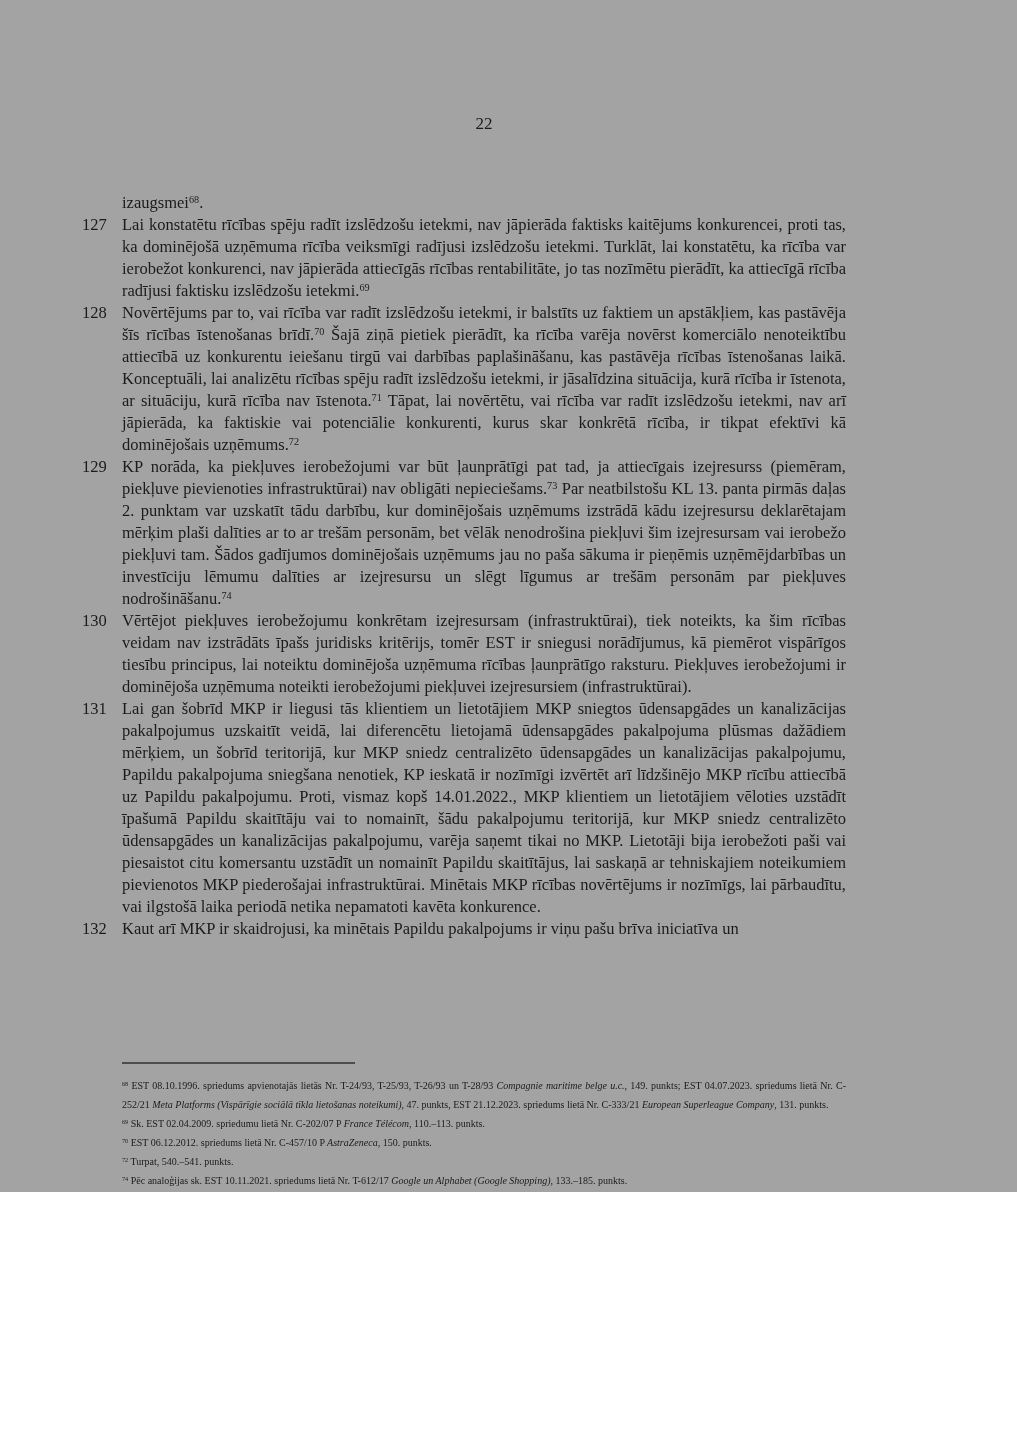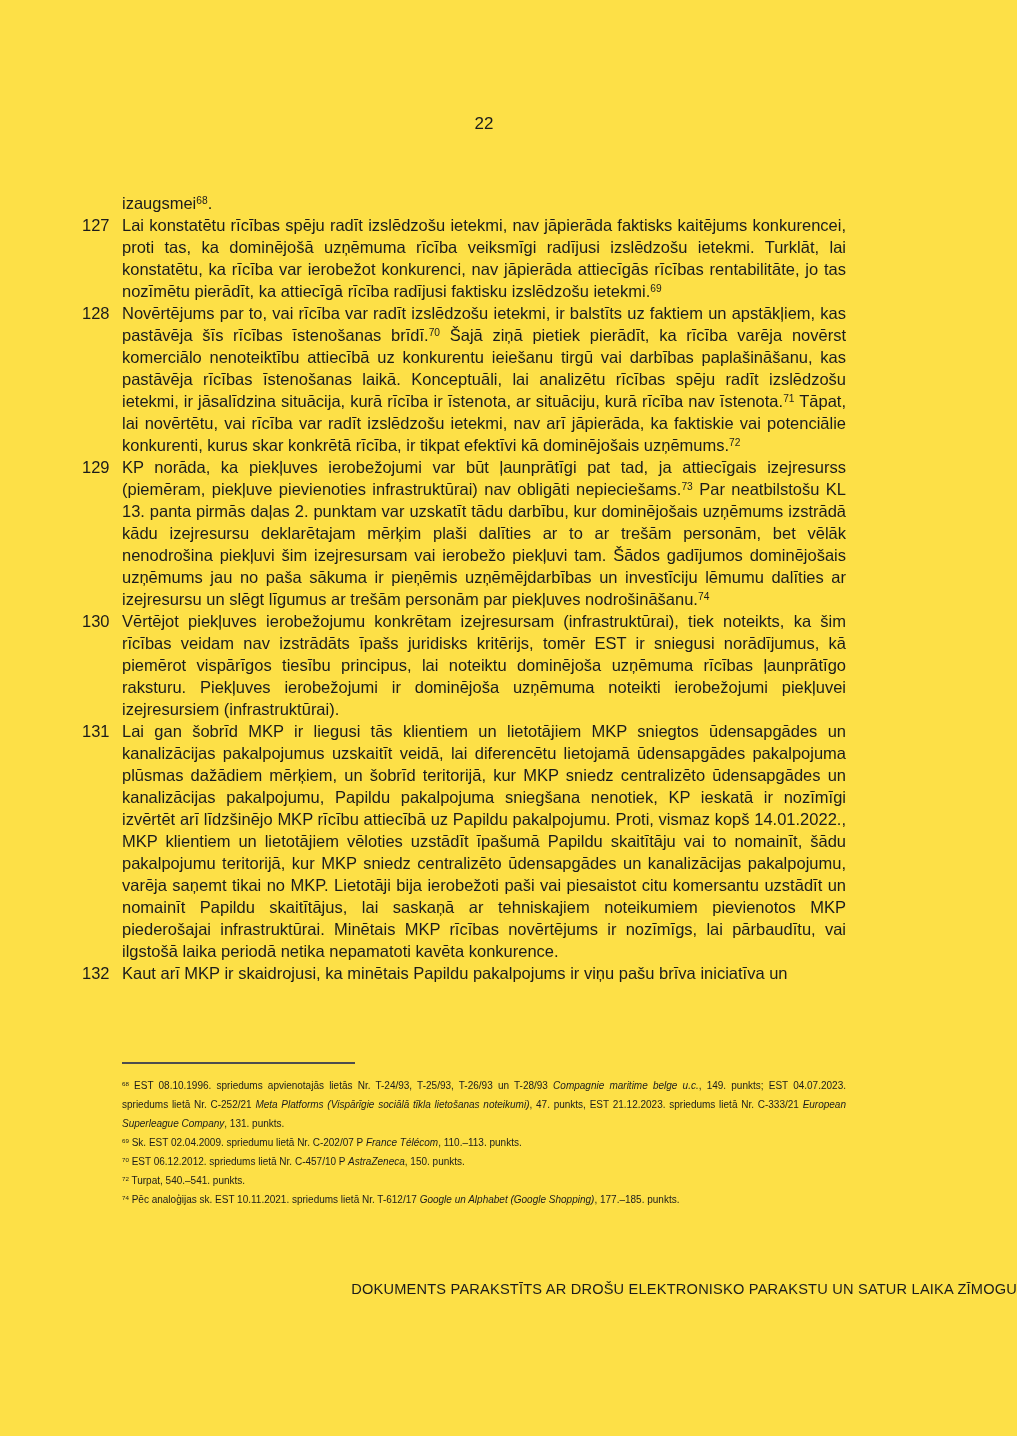--- a/index.html
+++ b/index.html
@@ -1,21 +1,21 @@
 <!DOCTYPE html>
 <html><head>
 <meta charset="utf-8">
 <style>
   html, body { margin: 0; padding: 0; background: #ffffff; }
   .page {
     position: relative;
     width: 1017px;
-    height: 1436px;
-    background: #fde047;
-    font-family: Liberation Sans, sans-serif;
+    height: 1192px;
+    background: #a3a3a3;
+    font-family: Liberation Serif, serif;
     color: #1b1b1b;
     overflow: hidden;
   }
   .page-number {
     position: absolute;
     top: 114px;
     left: 122px;
     width: 724px;
     text-align: center;
     font-size: 17px;
@@ -84,18 +84,18 @@
         <div class="para"><span class="pnum">130</span><span>Vērtējot piekļuves ierobežojumu konkrētam izejresursam (infrastruktūrai), tiek noteikts, ka šim rīcības veidam nav izstrādāts īpašs juridisks kritērijs, tomēr EST ir sniegusi norādījumus, kā piemērot vispārīgos tiesību principus, lai noteiktu dominējoša uzņēmuma rīcības ļaunprātīgo raksturu. Piekļuves ierobežojumi ir dominējoša uzņēmuma noteikti ierobežojumi piekļuvei izejresursiem (infrastruktūrai).</span></div>
         <div class="para"><span class="pnum">131</span><span>Lai gan šobrīd MKP ir liegusi tās klientiem un lietotājiem MKP sniegtos ūdensapgādes un kanalizācijas pakalpojumus uzskaitīt veidā, lai diferencētu lietojamā ūdensapgādes pakalpojuma plūsmas dažādiem mērķiem, un šobrīd teritorijā, kur MKP sniedz centralizēto ūdensapgādes un kanalizācijas pakalpojumu, Papildu pakalpojuma sniegšana nenotiek, KP ieskatā ir nozīmīgi izvērtēt arī līdzšinējo MKP rīcību attiecībā uz Papildu pakalpojumu. Proti, vismaz kopš 14.01.2022., MKP klientiem un lietotājiem vēloties uzstādīt īpašumā Papildu skaitītāju vai to nomainīt, šādu pakalpojumu teritorijā, kur MKP sniedz centralizēto ūdensapgādes un kanalizācijas pakalpojumu, varēja saņemt tikai no MKP. Lietotāji bija ierobežoti paši vai piesaistot citu komersantu uzstādīt un nomainīt Papildu skaitītājus, lai saskaņā ar tehniskajiem noteikumiem pievienotos MKP piederošajai infrastruktūrai. Minētais MKP rīcības novērtējums ir nozīmīgs, lai pārbaudītu, vai ilgstošā laika periodā netika nepamatoti kavēta konkurence.</span></div>
         <div class="para"><span class="pnum">132</span><span>Kaut arī MKP ir skaidrojusi, ka minētais Papildu pakalpojums ir viņu pašu brīva iniciatīva un</span></div>
       </div>
     <div class="fn-sep"></div>
     <div class="footnotes" id="footnotes">
         <div class="fnote"><sup class="fnref">68</sup><span> EST 08.10.1996. spriedums apvienotajās lietās Nr. T-24/93, T-25/93, T-26/93 un T-28/93 </span><em>Compagnie maritime belge u.c.</em><span>, 149. punkts; EST 04.07.2023. spriedums lietā Nr. C-252/21 </span><em>Meta Platforms (Vispārīgie sociālā tīkla lietošanas noteikumi)</em><span>, 47. punkts, EST 21.12.2023. spriedums lietā Nr. C-333/21 </span><em>European Superleague Company</em><span>, 131. punkts.</span></div>
         <div class="fnote"><sup class="fnref">69</sup><span> Sk. EST 02.04.2009. spriedumu lietā Nr. C-202/07 P </span><em>France Télécom</em><span>, 110.–113. punkts.</span></div>
         <div class="fnote"><sup class="fnref">70</sup><span> EST 06.12.2012. spriedums lietā Nr. C-457/10 P </span><em>AstraZeneca</em><span>, 150. punkts.</span></div>
         <div class="fnote"><sup class="fnref">72</sup><span> Turpat, 540.–541. punkts.</span></div>
-        <div class="fnote"><sup class="fnref">74</sup><span> Pēc analoģijas sk. EST 10.11.2021. spriedums lietā Nr. T-612/17 </span><em>Google un Alphabet (Google Shopping)</em><span>, 177.–185. punkts.</span></div>
+        <div class="fnote"><sup class="fnref">74</sup><span> Pēc analoģijas sk. EST 10.11.2021. spriedums lietā Nr. T-612/17 </span><em>Google un Alphabet (Google Shopping)</em><span>, 133.–185. punkts.</span></div>
       </div>
   </div>
 
   <div class="footer">DOKUMENTS PARAKSTĪTS AR DROŠU ELEKTRONISKO PARAKSTU UN SATUR LAIKA ZĪMOGU</div>
 </div>
 
 </body></html>

